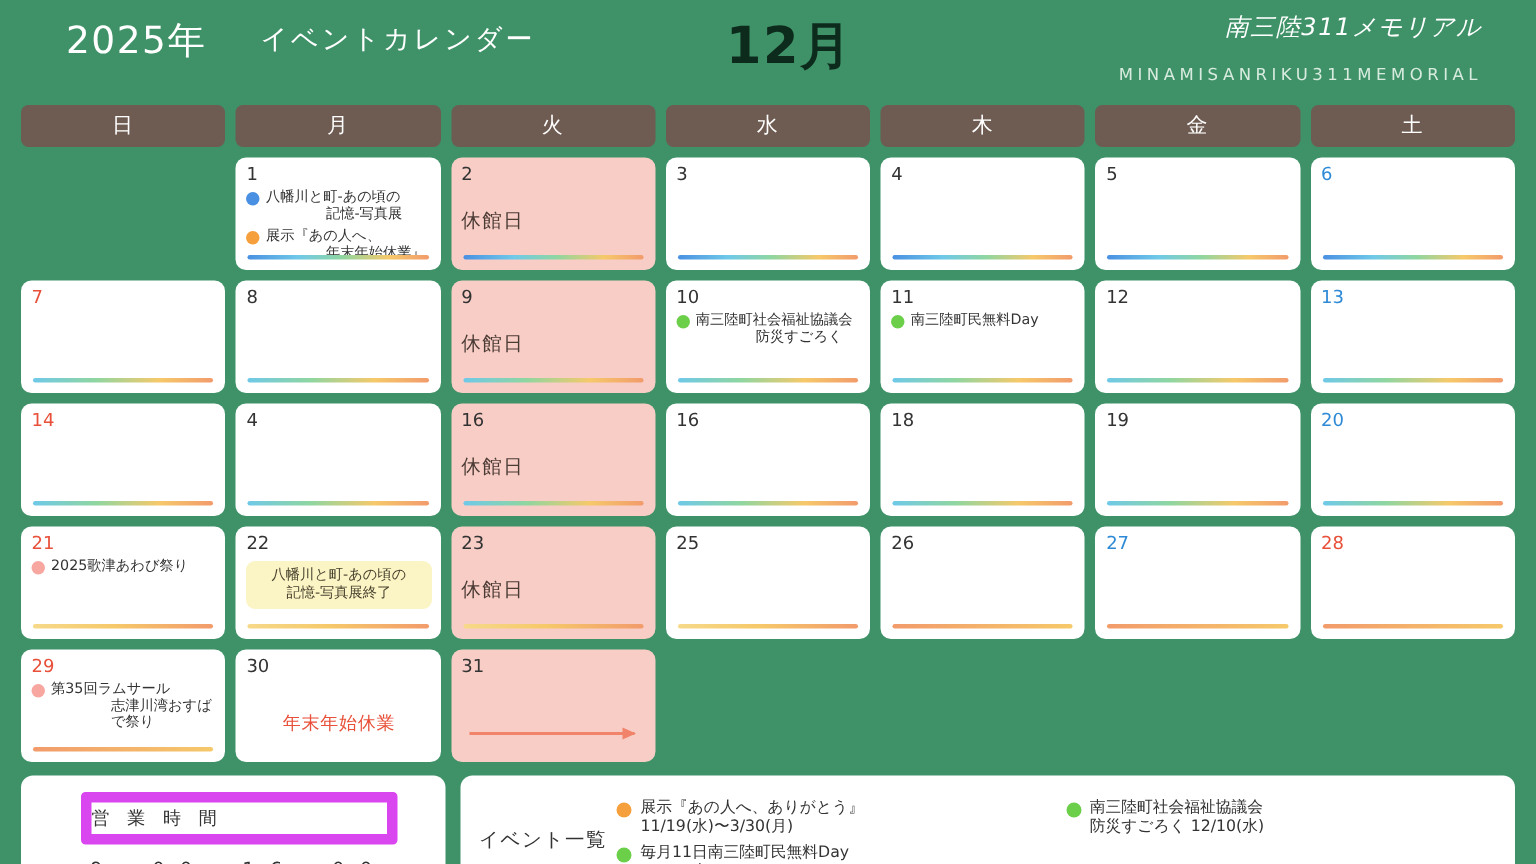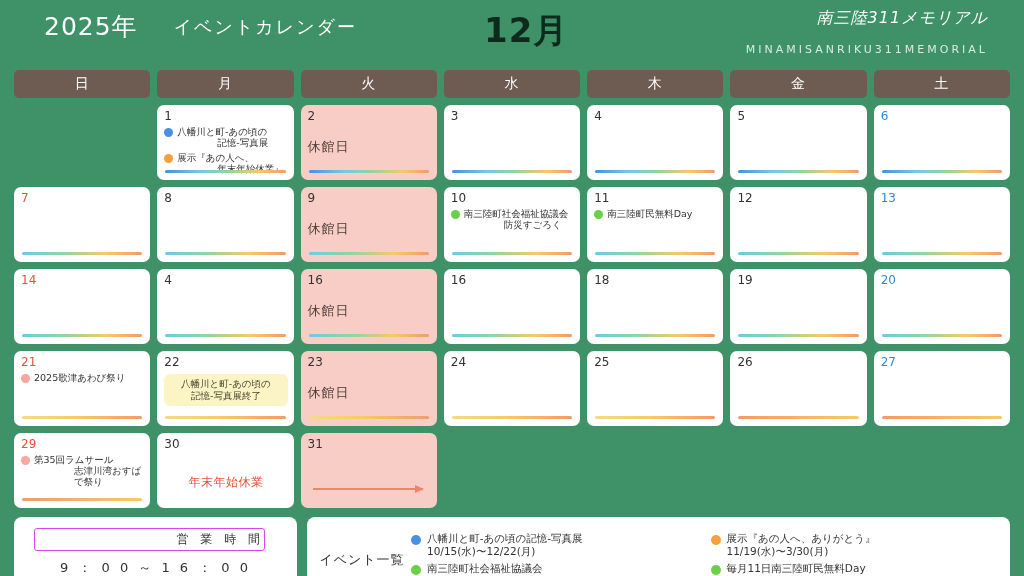--- a/index.html
+++ b/index.html
@@ -82,22 +82,22 @@
     content:"";position:absolute;right:-1px;top:-3.5px;
     border-left:9px solid #f0836a;border-top:4.5px solid transparent;border-bottom:4.5px solid transparent;
   }
 
   
   .bottom{display:flex;gap:10px;margin-top:9px;}
   .hours{
     width:283px;background:#ffffff;border-radius:8px;padding:10px 12px;box-sizing:border-box;height:86px;
   }
   .hours-title{
-    border:1px solid #d946ef;border-radius:3px;text-align:right;font-size:12px;
-    letter-spacing:4px;color:#333333;padding:2px 0;margin:1px 20px 8px 8px;
+    border:7px solid #d946ef;border-radius:3px;text-align:left;font-size:12px;
+    letter-spacing:4px;color:#333333;padding:2px 0;margin:1px 20px 8px 28px;
   }
   .hours-line{text-align:center;font-size:13px;letter-spacing:3px;color:#333333;margin-bottom:7px;}
 
   .legend{
     flex:1;background:#ffffff;border-radius:8px;height:86px;display:flex;align-items:center;
     padding:6px 10px 6px 12px;box-sizing:border-box;gap:6px;
   }
   .legend-title{font-size:13px;color:#333333;letter-spacing:1px;width:86px;flex:0 0 auto;text-align:center;}
   .legend-items{display:grid;grid-template-columns:1fr 1fr;gap:4px 10px;flex:1;}
   .li{display:flex;align-items:flex-start;gap:6px;}
@@ -246,33 +246,33 @@
           <div>記憶-写真展終了</div>
         </div>
         <div class="bar b3"></div>
       </div>
       <div class="cell closed">
         <div class="daynum">23</div>
         <div class="closed-label">休館日</div>
         <div class="bar b3"></div>
       </div>
       <div class="cell">
-        <div class="daynum">24</div>
-        <div class="bar b3"></div>
-      </div>
-      <div class="cell">
         <div class="daynum">25</div>
         <div class="bar b3"></div>
       </div>
       <div class="cell">
         <div class="daynum">26</div>
         <div class="bar b4"></div>
       </div>
       <div class="cell">
         <div class="daynum sat">27</div>
+        <div class="bar b4"></div>
+      </div>
+      <div class="cell">
+        <div class="daynum sun">28</div>
         <div class="bar b4"></div>
       </div>
       <div class="cell">
         <div class="daynum sun">29</div>
         <div class="ev">
           <span class="dot" style="background: rgb(247, 166, 160);"></span>
           <span class="ev-txt"><span>第35回ラムサール</span><span class="l2">志津川湾おすばで祭り</span></span>
         </div>
         <div class="bar b4"></div>
       </div>
@@ -292,24 +292,20 @@
   <div class="bottom">
     <div class="hours">
       <div class="hours-title">営 業 時 間</div>
       <div class="hours-line">9 ： 0 0 ～ 1 6 ： 0 0</div>
 
     </div>
 
     <div class="legend">
       <div class="legend-title">イベント一覧</div>
       <div class="legend-items" id="legend-items">
-          <div class="li">
-            <span class="dot" style="background: rgb(74, 144, 226);"></span>
-            <span class="li-txt"><span>八幡川と町-あの頃の記憶-写真展</span><span class="sub">10/15(水)〜12/22(月)</span></span>
-          </div>
           <div class="li">
             <span class="dot" style="background: rgb(245, 160, 60);"></span>
             <span class="li-txt"><span>展示『あの人へ、ありがとう』</span><span class="sub">11/19(水)〜3/30(月)</span></span>
           </div>
           <div class="li">
             <span class="dot" style="background: rgb(108, 207, 74);"></span>
             <span class="li-txt"><span>南三陸町社会福祉協議会</span><span class="sub">防災すごろく  12/10(水)</span></span>
           </div>
           <div class="li">
             <span class="dot" style="background: rgb(108, 207, 74);"></span>

